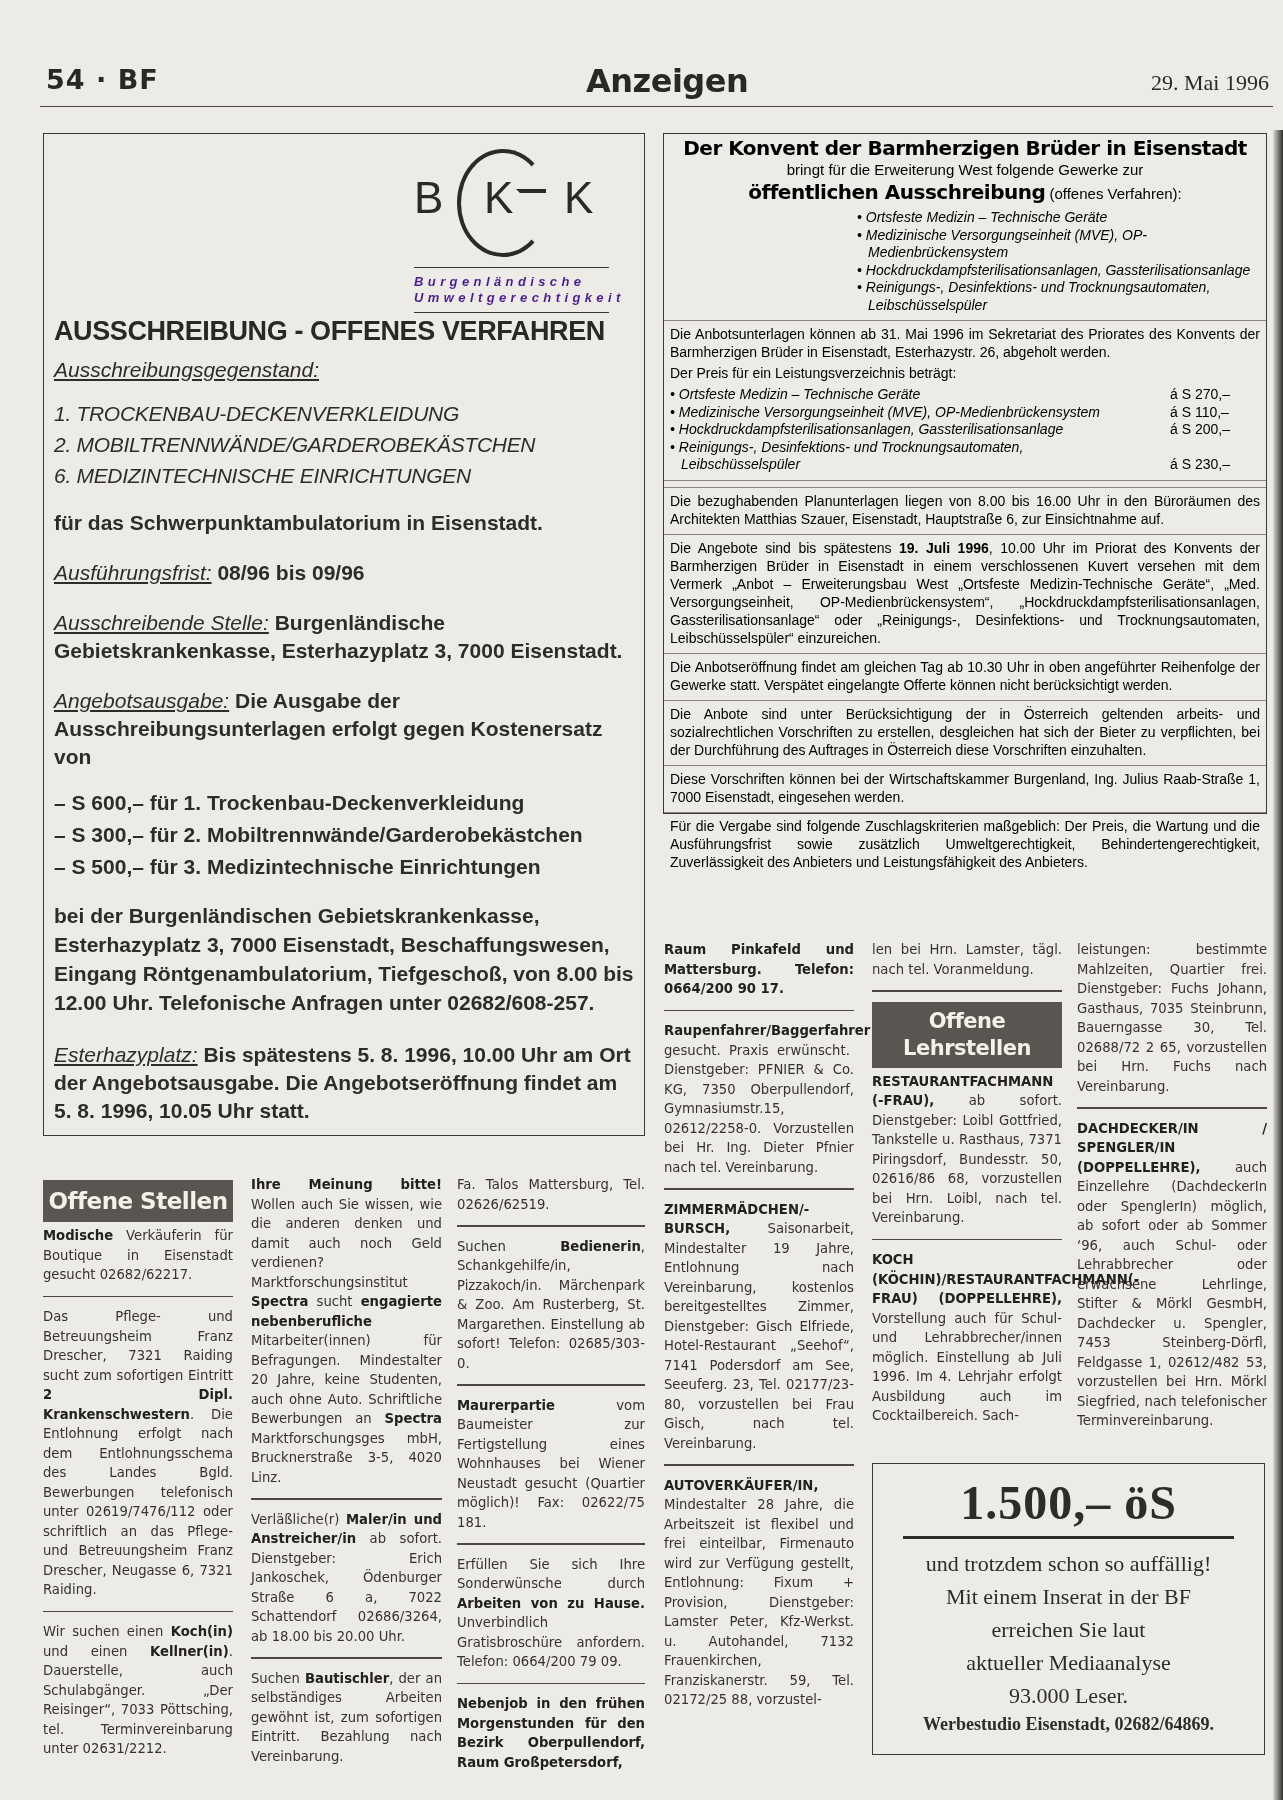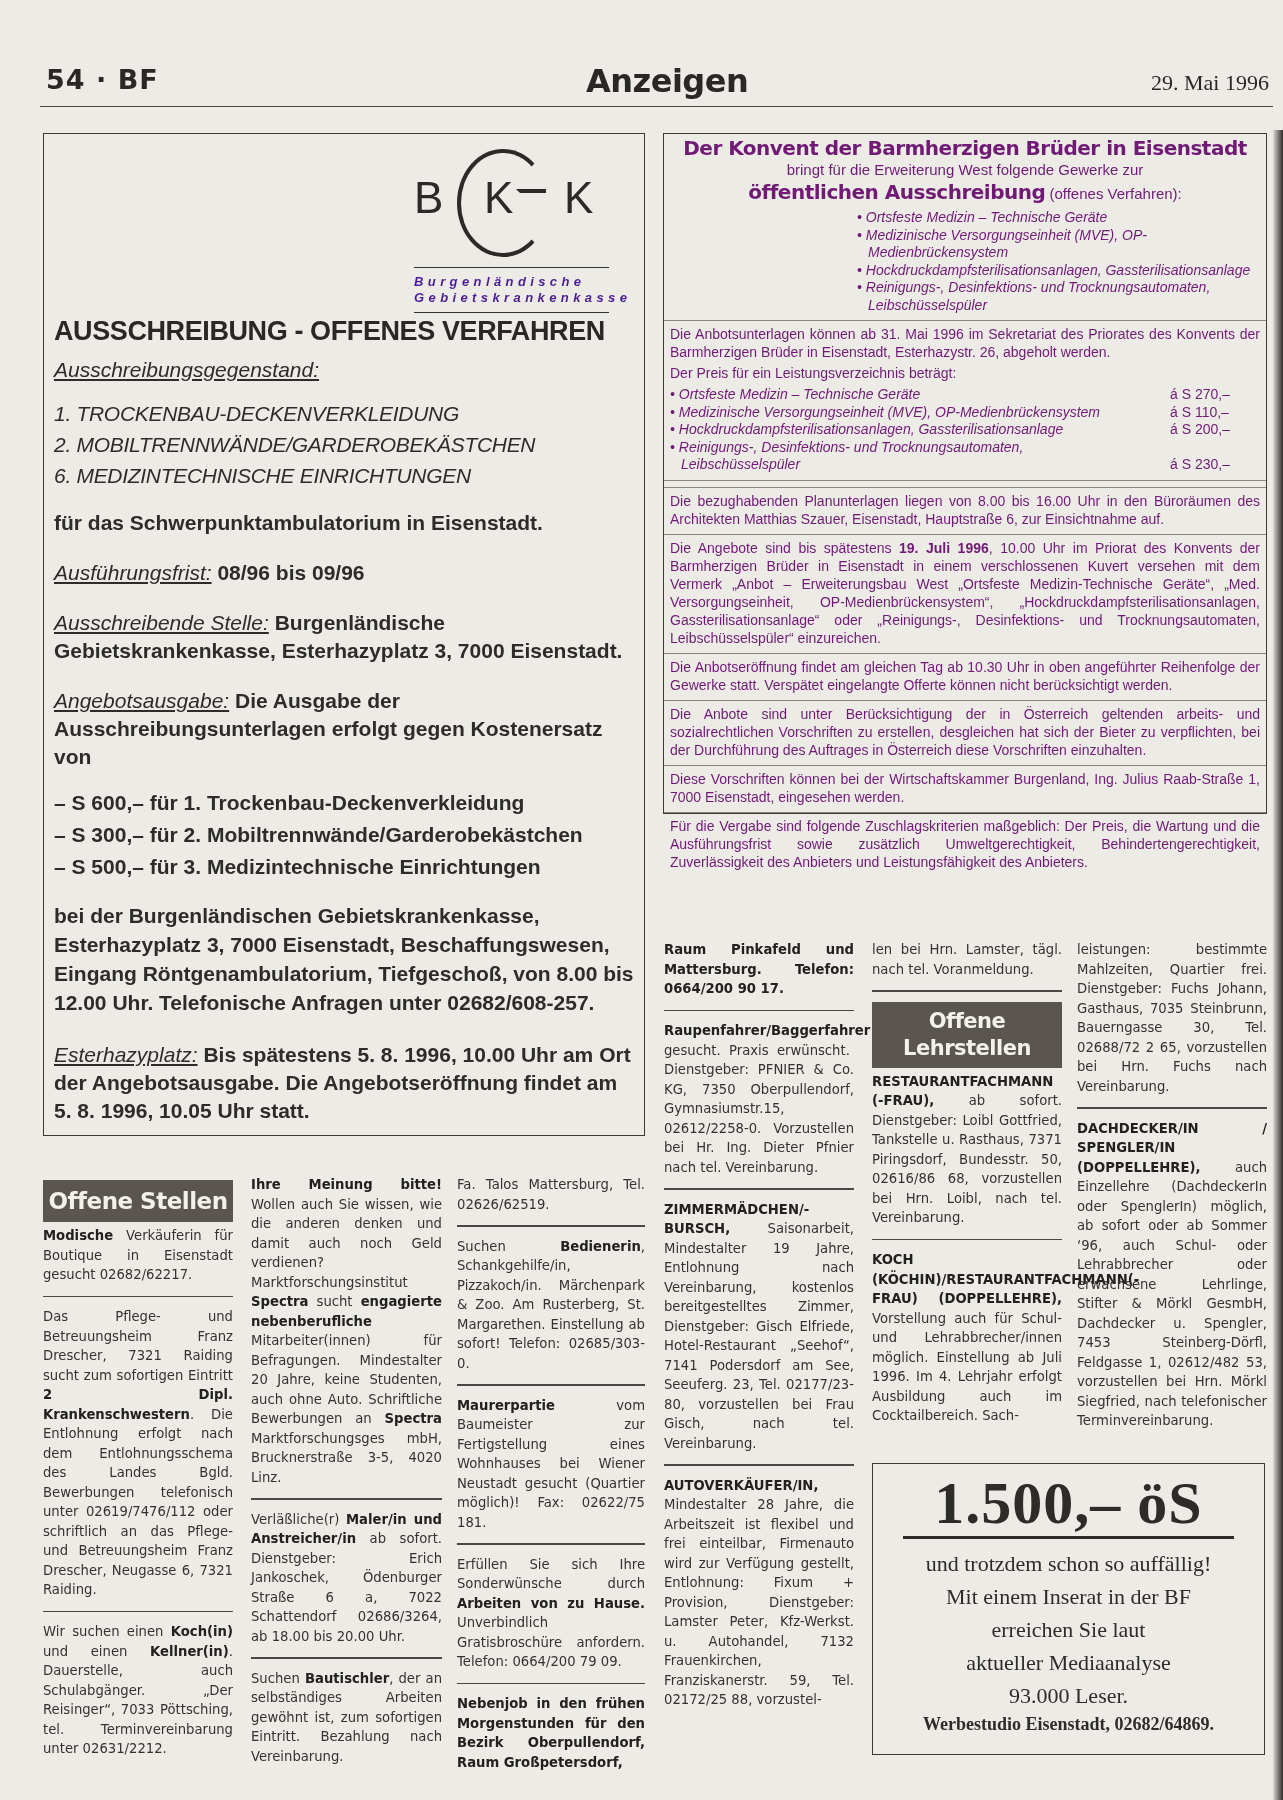--- a/index.html
+++ b/index.html
@@ -30,21 +30,21 @@
   .logo-sub { font-size: 13px; font-style: italic; letter-spacing: 4.4px; line-height: 16px; font-weight: bold; color: #4c1d95; }
   .bgkk-title { position: absolute; left: 10px; top: 182px; font-size: 27px; font-weight: bold; white-space: nowrap; letter-spacing: -0.4px; }
   .bgkk-body { position: absolute; left: 10px; top: 222px; width: 580px; font-size: 21px; font-weight: bold; line-height: 28px; color: #2e2c2a; }
   .u-label { font-style: italic; text-decoration: underline; font-weight: normal; }
   .bgkk-items { font-style: italic; font-weight: normal; margin: 14px 0 18px; }
   .bgkk-items div { line-height: 31px; letter-spacing: -0.3px; }
   .gap { height: 22px; }
   .bgkk-fees div { line-height: 32px; }
 
   
-  .konv { left: 663px; top: 133px; width: 604px; height: 681px; border: 1.5px solid #3c3a37; font-size: 14px; line-height: 18px; color: #701a75; }
+  .konv { left: 663px; top: 133px; width: 604px; height: 681px; border: 1.5px solid #3c3a37; font-size: 14px; line-height: 18px; color: #000000; }
   .konv-h1 { text-align: center; font-weight: bold; font-size: 20px; margin-top: 5px; white-space: nowrap; font-family: "DejaVu Sans", sans-serif; letter-spacing: -0.5px; }
   .konv-sub { text-align: center; font-size: 15px; margin-top: 4px; }
   .konv-h2 { text-align: center; margin-top: 4px; font-size: 15px; }
   .konv-h2 b { font-size: 20px; font-family: "DejaVu Sans", sans-serif; letter-spacing: -0.5px; }
   .konv-list { margin: 6px 0 0 193px; font-style: italic; font-size: 14px; line-height: 17.5px; }
   .konv-list .li { padding-left: 11px; text-indent: -11px; }
   .konv-p { padding: 0 6px; }
   .konv-sep { height: 1px; background: #8a8682; margin: 6px 0 4px; }
   .price-row { display: flex; font-style: italic; line-height: 17.5px; }
   .price-row .pn { width: 500px; padding-left: 11px; text-indent: -11px; }
@@ -52,21 +52,21 @@
   .just { text-align: justify; }
 
   
   .col { position: absolute; font-family: "DejaVu Sans", sans-serif; font-size: 13.2px; line-height: 19.5px; color: #35322f; text-align: justify; }
   .col b { color: #23211f; }
   .col .rule { height: 1.5px; background: #4a4744; margin: 11px 0 10px; }
   .banner { background: #5a5550; color: #f4f1ea; font-weight: bold; text-align: center; font-family: "DejaVu Sans", sans-serif; letter-spacing: -0.5px; }
 
   
   .promo { left: 872px; top: 1463px; width: 393px; height: 292px; border: 1.5px solid #3c3a37; text-align: center; font-family: "Liberation Serif", serif; color: #2e2c2a; }
-  .promo-big { font-size: 60px; font-weight: bold; line-height: 62px; margin-top: 8px; letter-spacing: 1px; }
+  .promo-big { font-size: 48px; font-weight: bold; line-height: 62px; margin-top: 8px; letter-spacing: 1px; }
   .promo-rule { height: 3px; background: #2e2c2a; margin: 2px 30px 8px; }
   .promo-line { font-size: 22px; line-height: 33px; }
   .promo-foot { font-size: 18px; font-weight: bold; margin-top: 2px; }
 
   .scan-edge { right: 0; top: 130px; width: 10px; height: 1670px; background: linear-gradient(90deg, #dcdad4, #2e2c2a); }
 </style>
 </head>
 <body>
 
 <div class="abs hdr-page">54 · BF</div>
@@ -78,21 +78,21 @@
   <div class="logo">
     <div class="logo-letters">
       <span class="l" style="left:0">B</span>
       <div class="logo-ring"></div>
       <div class="logo-g"></div>
       <span class="l" style="left:70px">K</span>
       <span class="l" style="left:150px">K</span>
     </div>
     <div class="logo-rule"></div>
     <div class="logo-sub">Burgenländische</div>
-    <div class="logo-sub">Gebietskrankenkasse</div>
+    <div class="logo-sub">Umweltgerechtigkeit</div>
     <div class="logo-rule" style="margin-top:6px"></div>
   </div>
 
   <div class="bgkk-title">AUSSCHREIBUNG - OFFENES VERFAHREN</div>
 
   <div class="bgkk-body">
     <div><span class="u-label">Ausschreibungsgegenstand:</span></div>
     <div class="bgkk-items">
       <div>1. TROCKENBAU-DECKENVERKLEIDUNG</div>
       <div>2. MOBILTRENNWÄNDE/GARDEROBEKÄSTCHEN</div>

